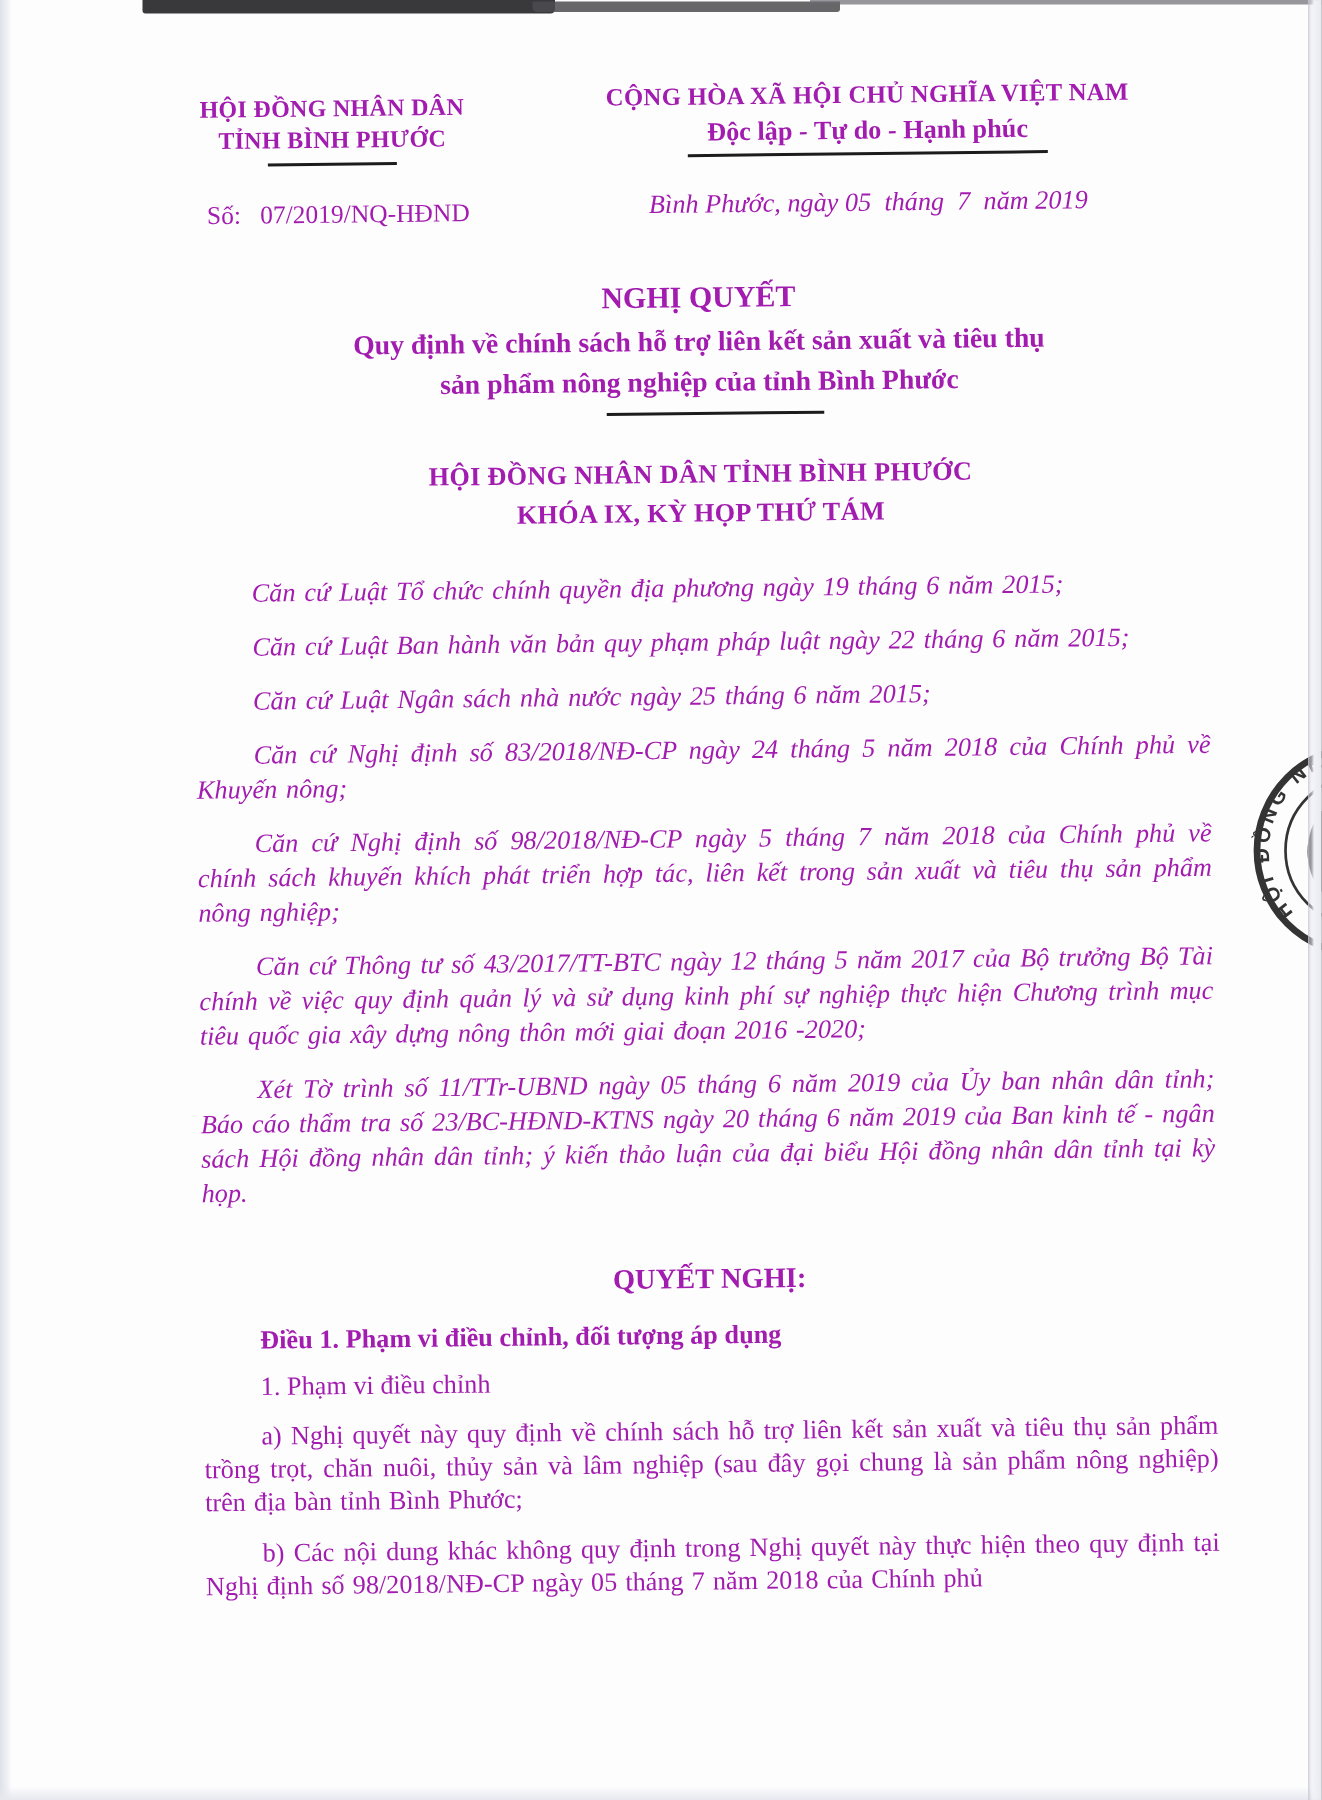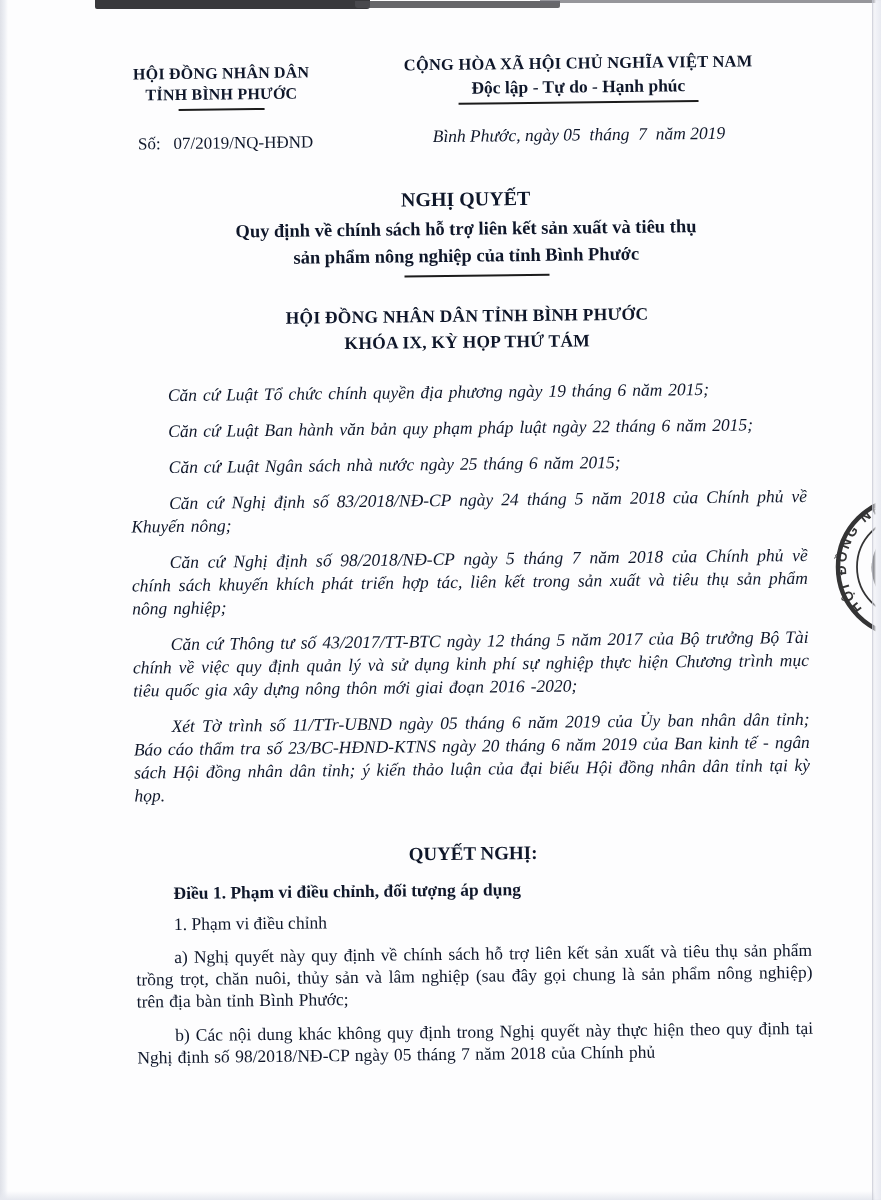--- a/index.html
+++ b/index.html
@@ -3,21 +3,21 @@
 <meta charset="utf-8">
 <style>
   html,body{margin:0;padding:0;background:#9a9aa0;}
   .page{
     position:relative;
     width:881px;height:1200px;
     margin:0 auto;
     background:#fdfdfe;
     overflow:hidden;
     font-family:"Liberation Serif","DejaVu Serif",serif;
-    color:#0f172a;
+    color:#a21caf;
   }
   
   .scan-top-band{position:absolute;left:95px;top:0;width:275px;height:9px;background:#39393c;border-radius:0 0 3px 2px;z-index:5;}
   .scan-top-band2{position:absolute;left:355px;top:1px;width:205px;height:7px;background:#4c4c50;opacity:.85;border-radius:0 0 2px 3px;z-index:5;}
   .scan-top-line{position:absolute;left:540px;top:0;width:341px;height:3px;background:#6a6a70;opacity:.7;z-index:5;}
   .scan-left-edge{position:absolute;left:0;top:0;width:8px;height:1200px;background:linear-gradient(to right,#dfe1e8,#eef0f5 60%,rgba(255,255,255,0));z-index:6;}
   .scan-right-edge{position:absolute;right:0;top:0;width:9px;height:1200px;background:linear-gradient(to left,#e8eaf1,#f1f2f7 55%,rgba(255,255,255,0));box-shadow:inset 2px 0 2px -1px #c6c8d2;z-index:6;}
   .scan-bottom-edge{position:absolute;left:0;bottom:0;width:881px;height:9px;background:linear-gradient(to top,#e6e8ef,rgba(255,255,255,0));z-index:6;}
 
   .content{

